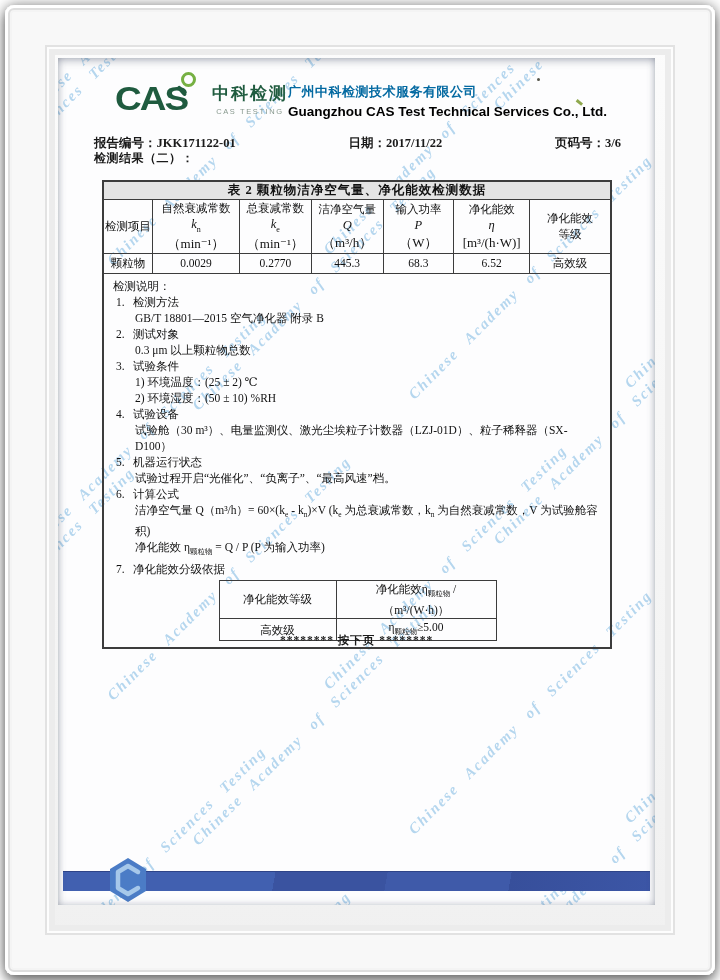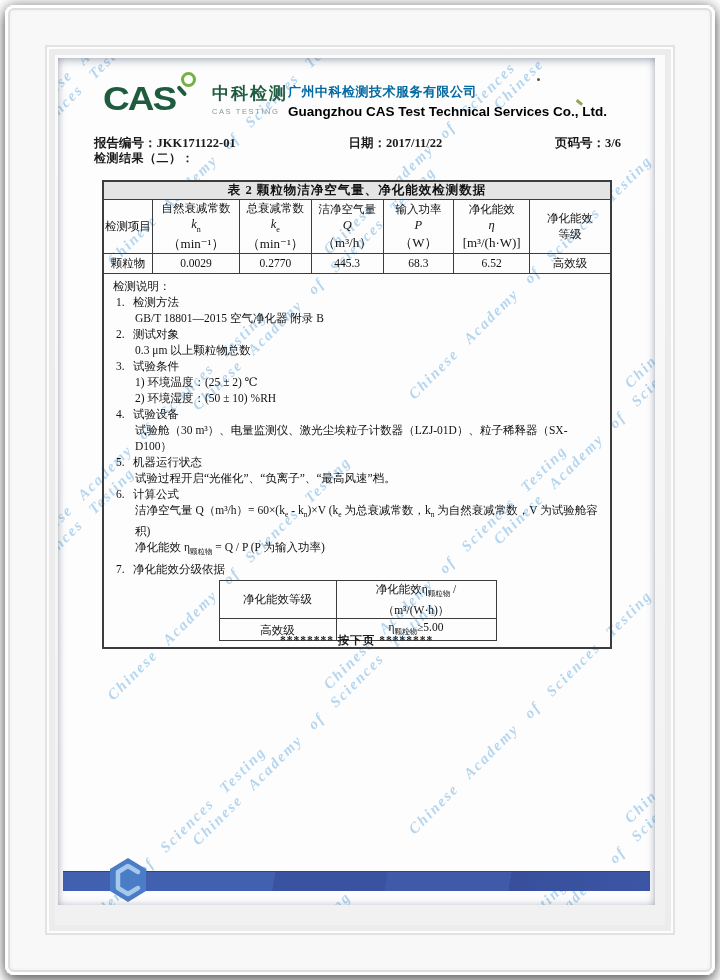--- a/index.html
+++ b/index.html
@@ -42,21 +42,21 @@
   
   .wm-layer{position:absolute; inset:0; z-index:0; pointer-events:none;}
   .wm-line{
     position:absolute; white-space:nowrap;
     transform:rotate(-45deg); transform-origin:left top;
     font:italic 700 15px "Liberation Serif","DejaVu Serif",serif;
     color:var(--wm-blue,#a9d0ec); letter-spacing:2px; word-spacing:9px; opacity:.85;
   }
 
   
-  .logo{position:absolute; left:45px; top:18px; z-index:2; display:flex; align-items:flex-start;}
+  .logo{position:absolute; left:45px; top:18px; z-index:2; display:flex; align-items:flex-start;text-align:center;}
   .cas-mark{position:relative; width:96px; height:46px;}
   .cas-word{
     font-family:"Liberation Sans","DejaVu Sans",sans-serif; font-weight:700;
     font-size:37px; line-height:46px; letter-spacing:-2px; color:var(--green-dark,#1f5b3f);
     transform:scaleY(.92); display:block;
   }
   .lens{position:absolute; right:3px; top:-4px; width:15px; height:15px;
     border:3.5px solid var(--green-mid,#76b043); border-radius:50%;}
   .lens-tail{position:absolute; right:11px; top:13px; width:12px; height:3.5px;
     background:var(--green-dark,#1f5b3f); border-radius:2px; transform:rotate(48deg);}

